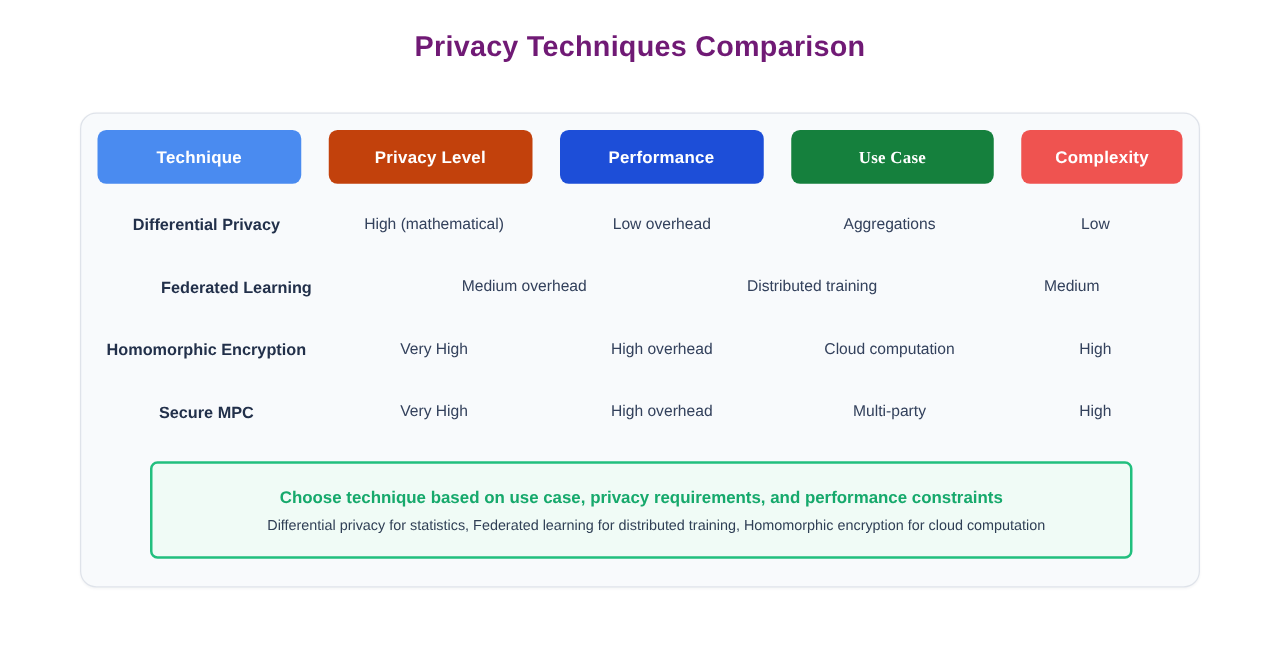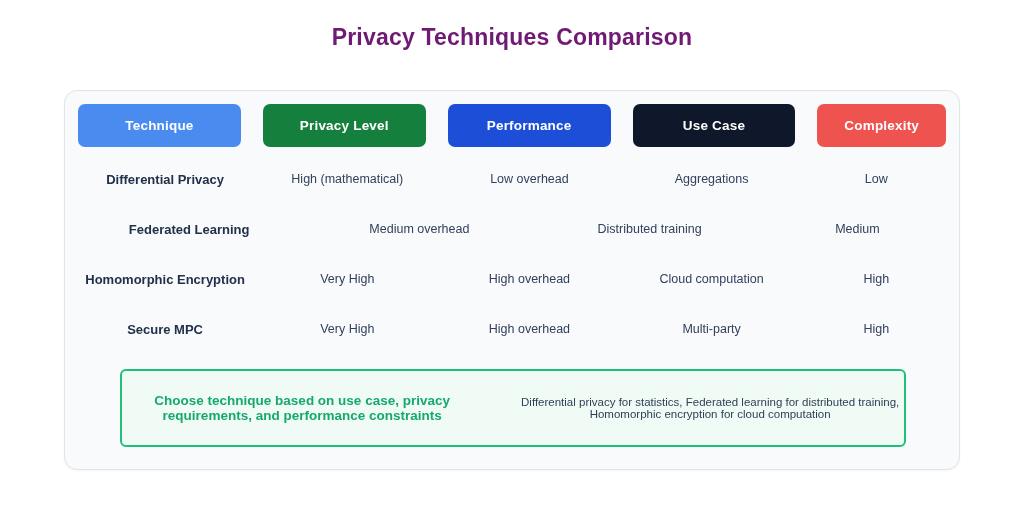--- a/index.html
+++ b/index.html
@@ -90,21 +90,21 @@
     position: absolute;
     left: 55px;
     top: 278px;
     width: 786px;
     height: 78px;
     background: #f0fbf6;
     border: 2px solid #21bf7e;
     border-radius: 6px;
     box-sizing: border-box;
     display: flex;
-    flex-direction: row;
+    flex-direction: column;
     align-items: center;
     justify-content: center;
     gap: 10px;
   }
   .callout-title {
     color: #16a96c;
     font-size: 13.5px;
     font-weight: bold;
     text-align: center;
   }
@@ -121,27 +121,27 @@
 <h1 class="page-title">Privacy Techniques Comparison</h1>
 
 <div class="card">
 
   <div class="table">
 
     <div class="header-row">
       <div class="head-cell c0" style="background: rgb(74, 139, 240);">
           <span>Technique</span>
         </div>
-      <div class="head-cell c1" style="background: #15803d;">
+      <div class="head-cell c1" style="background: #c2410c;">
           <span>Privacy Level</span>
         </div>
       <div class="head-cell c2" style="background: #1d4ed8;">
           <span>Performance</span>
         </div>
-      <div class="head-cell c3" style="background: #0f172a;">
+      <div class="head-cell c3" style="background: #15803d; font-family: Liberation Serif, serif;">
           <span>Use Case</span>
         </div>
       <div class="head-cell c4" style="background: rgb(239, 83, 80);">
           <span>Complexity</span>
         </div>
     </div>
 
     <div style="height:7px"></div>
 
     <div class="body-row">

